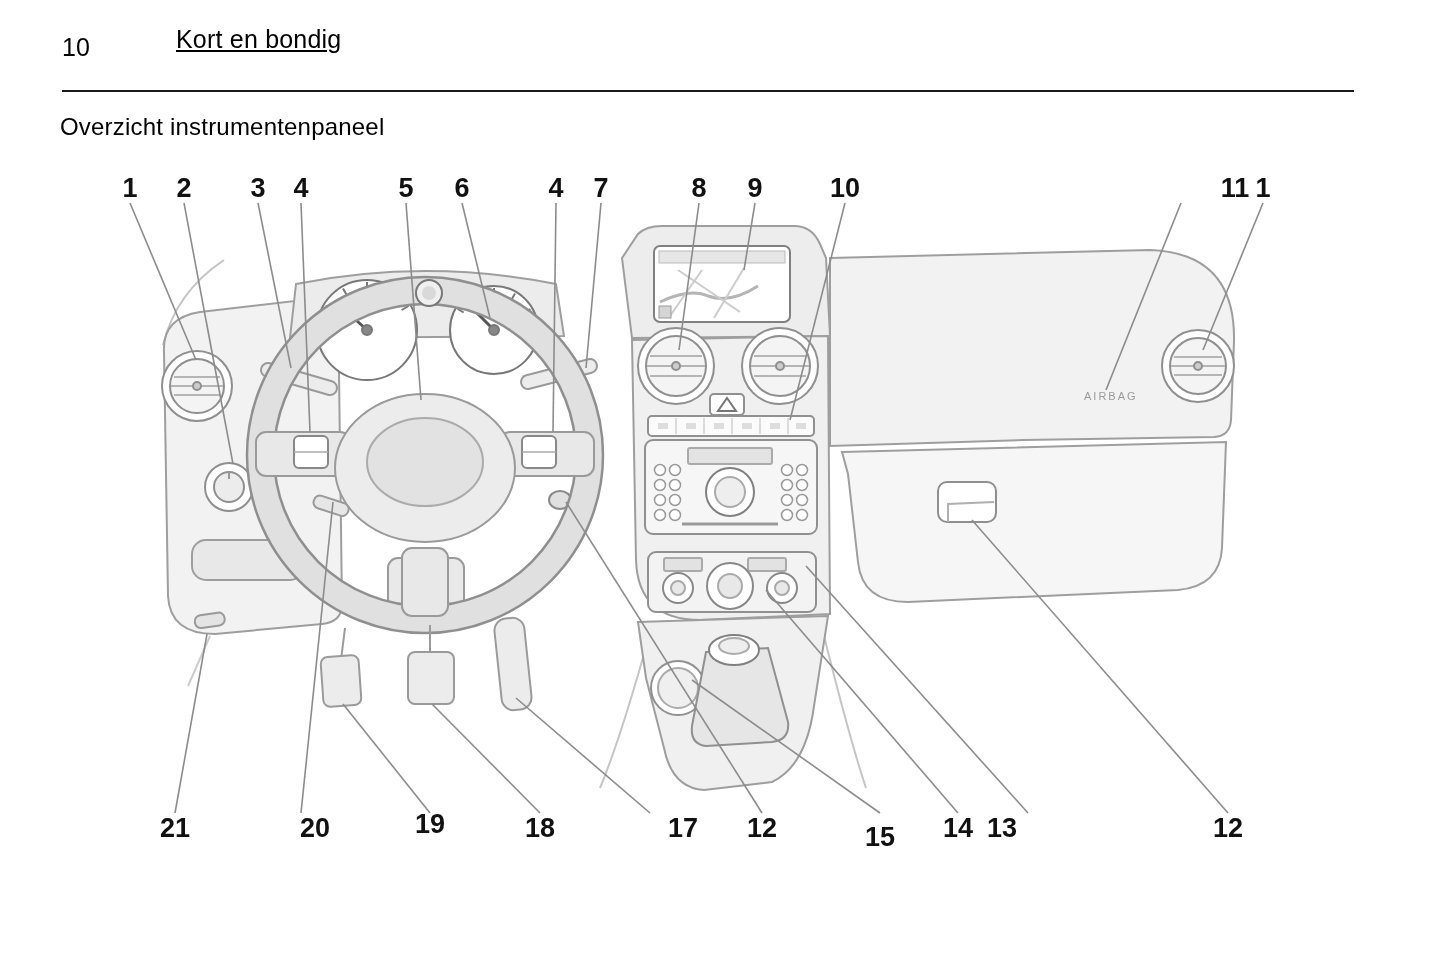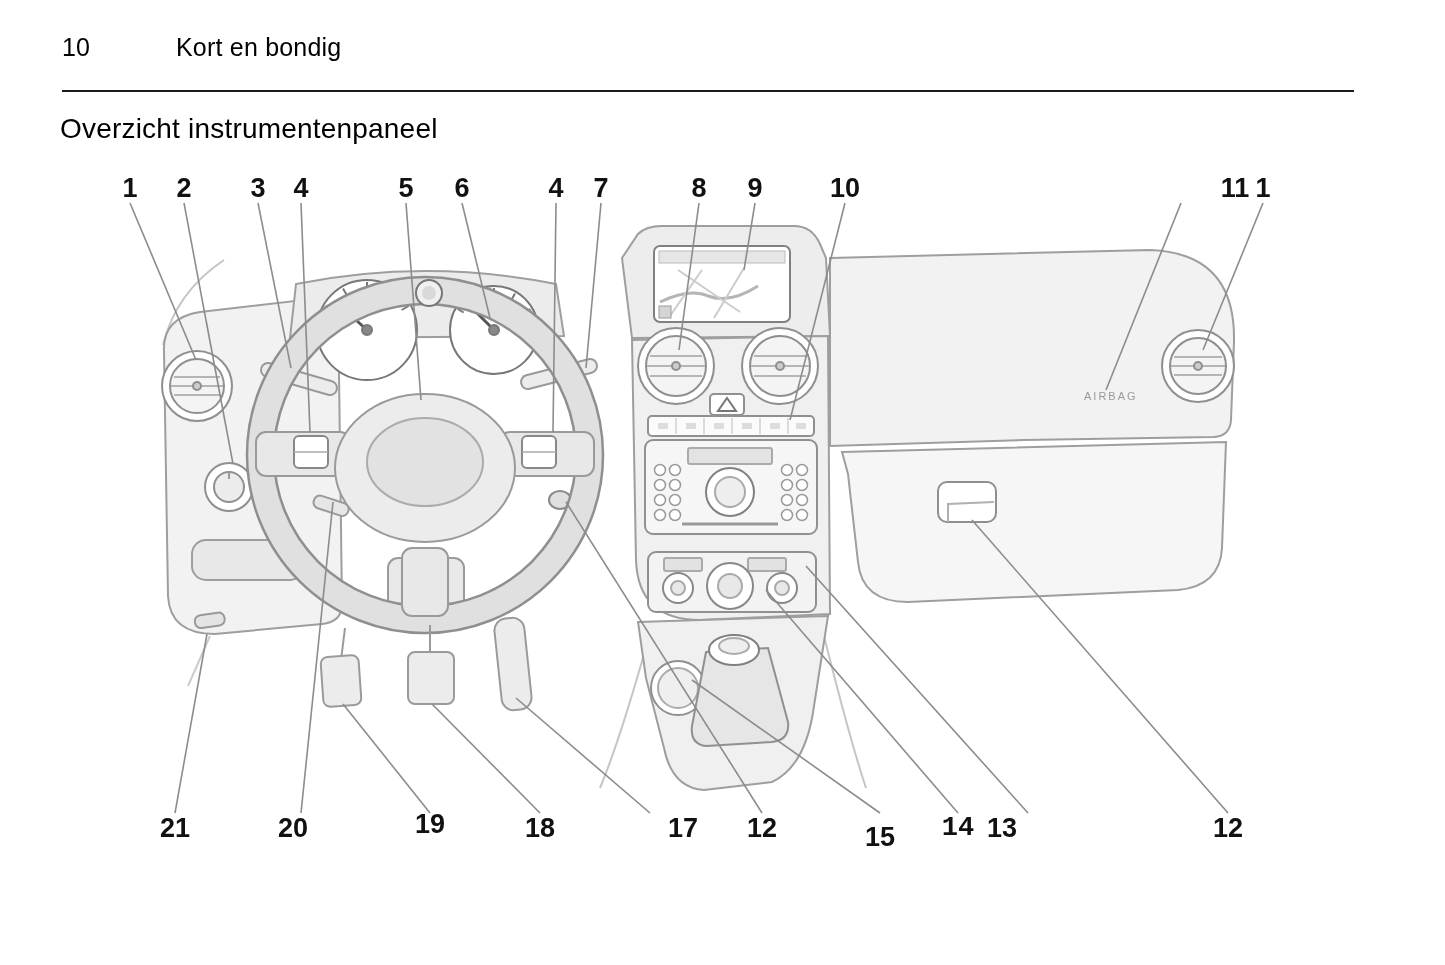--- a/index.html
+++ b/index.html
@@ -2,23 +2,23 @@
 <html><head>
 <meta charset="utf-8">
 <style>
   * { margin:0; padding:0; box-sizing:border-box; }
   html,body { background:#ffffff; }
   body {
     width:1445px; height:965px; position:relative; overflow:hidden;
     font-family:"Liberation Sans", sans-serif; color:#000;
   }
   .hdr-num  { position:absolute; top:33px; left:62px;  font-size:25px; letter-spacing:.2px; }
-  .hdr-chap { position:absolute; top:33px; left:176px; font-size:25px; letter-spacing:.2px; }
+  .hdr-chap { position:absolute; top:25px; left:176px; font-size:25px; letter-spacing:.2px;text-decoration:underline; }
   .hdr-rule { position:absolute; top:90px; left:62px; width:1292px; border:0; border-top:2px solid #1b1b1b; }
-  .sec-title{ position:absolute; top:113px; left:60px; font-size:28px; font-weight:400; letter-spacing:.2px; }
+  .sec-title{ position:absolute; top:113px; left:60px; font-size:24px; font-weight:400; letter-spacing:.2px; }
   .figure   { position:absolute; top:0; left:0; width:1445px; height:965px; }
   .figure svg { position:absolute; top:0; left:0; }
   .callout  {
     position:absolute; transform:translate(-50%,-50%);
     font-size:27px; font-weight:700; color:#111; line-height:1;
     user-select:none;
   }
   #leader-lines line { stroke:#8c8c8c; stroke-width:1.6; }
 </style>
 </head>
@@ -297,23 +297,23 @@
       <div class="callout" style="left: 406px; top: 188px;">5</div>
       <div class="callout" style="left: 462px; top: 188px;">6</div>
       <div class="callout" style="left: 556px; top: 188px;">4</div>
       <div class="callout" style="left: 601px; top: 188px;">7</div>
       <div class="callout" style="left: 699px; top: 188px;">8</div>
       <div class="callout" style="left: 755px; top: 188px;">9</div>
       <div class="callout" style="left: 845px; top: 188px;">10</div>
       <div class="callout" style="left: 1235px; top: 188px;">11</div>
       <div class="callout" style="left: 1263px; top: 188px;">1</div>
       <div class="callout" style="left: 175px; top: 828px;">21</div>
-      <div class="callout" style="left: 293px; top: 828px;">20</div>
+      <div class="callout" style="left: 315px; top: 828px;">20</div>
       <div class="callout" style="left: 430px; top: 824px;">19</div>
       <div class="callout" style="left: 540px; top: 828px;">18</div>
       <div class="callout" style="left: 650px; top: 828px; margin-left: 33px;">17</div>
       <div class="callout" style="left: 762px; top: 828px;">12</div>
       <div class="callout" style="left: 880px; top: 837px;">15</div>
-      <div class="callout" style="left: 958px; top: 828px; font-family: Liberation Mono, monospace;">14</div>
+      <div class="callout" style="left: 958px; top: 828px;">14</div>
       <div class="callout" style="left: 1002px; top: 828px;">13</div>
       <div class="callout" style="left: 1228px; top: 828px;">12</div>
     </div>
 </div>
 
 </body></html>

